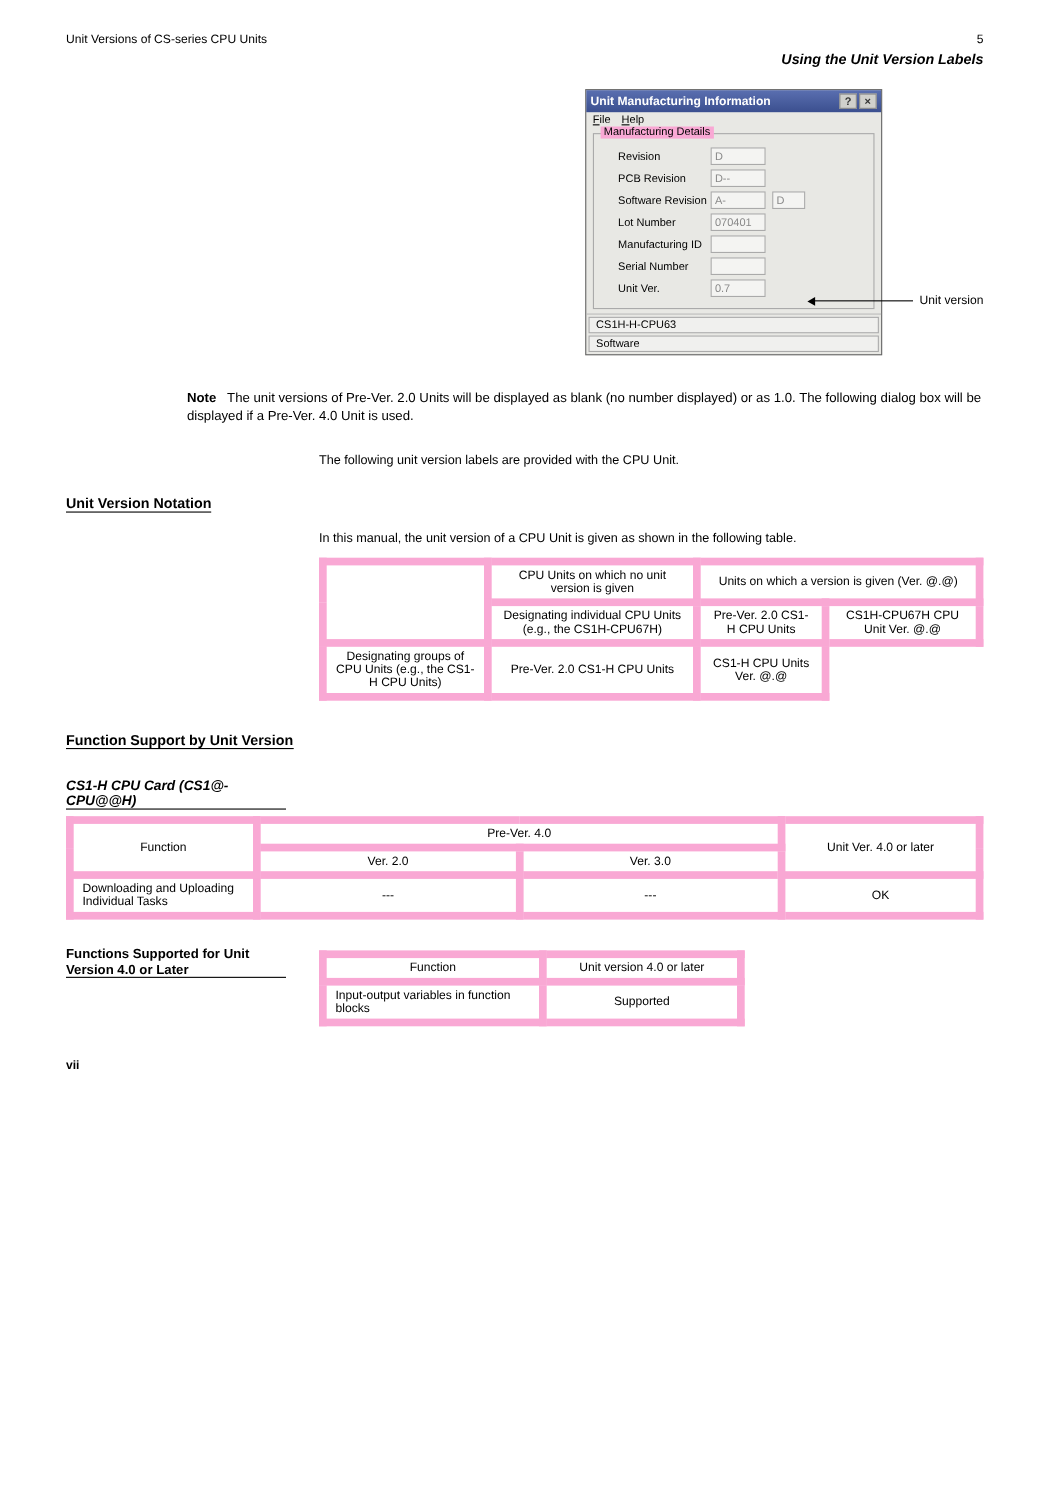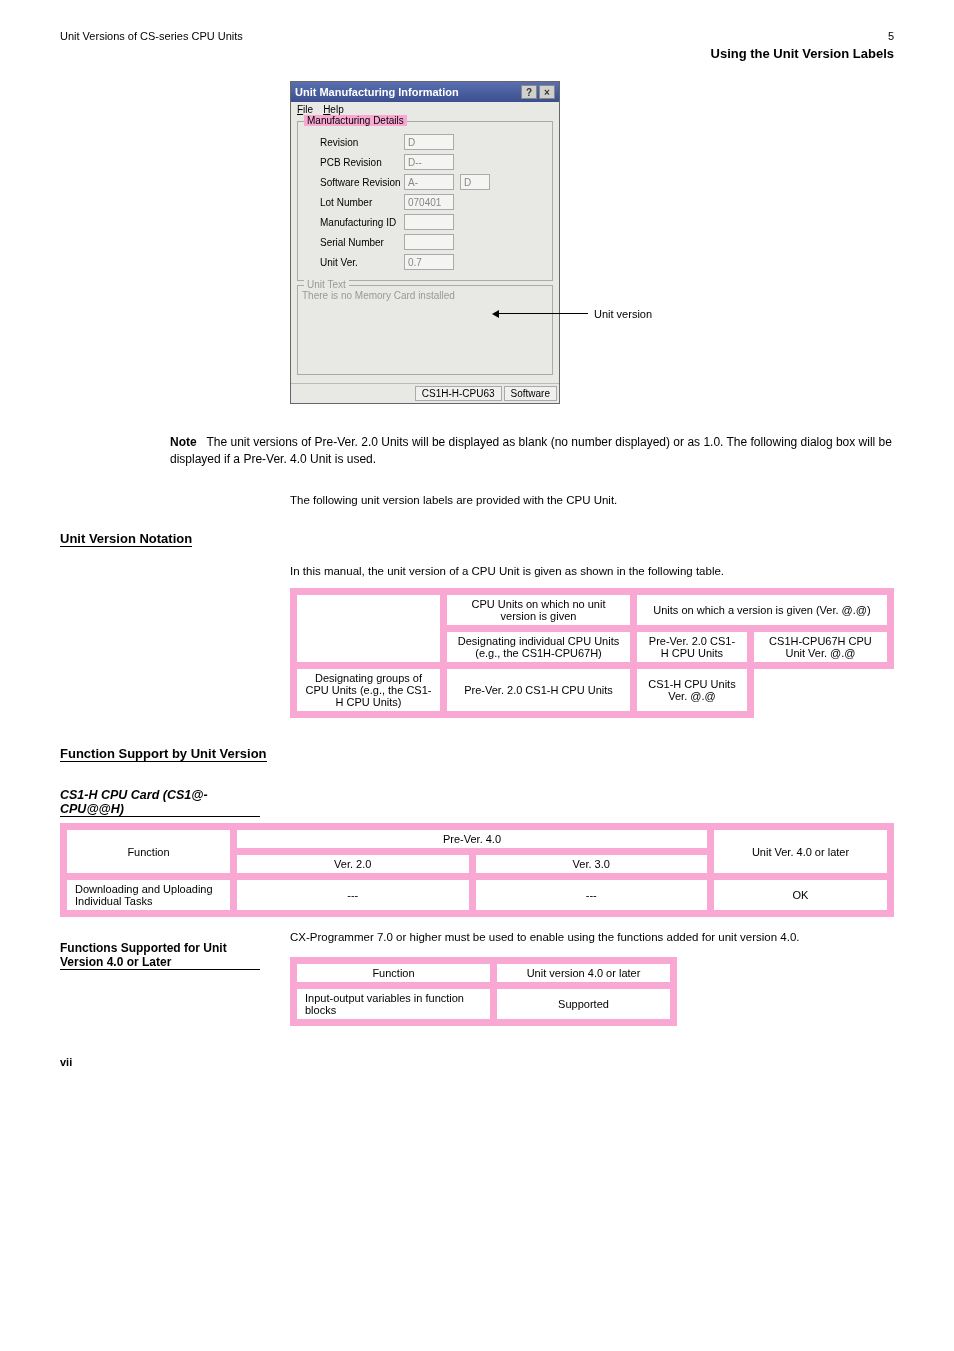--- a/index.html
+++ b/index.html
@@ -6,24 +6,24 @@
   body {
     margin: 0;
     padding: 30px 60px;
     font-family: Arial, Helvetica, sans-serif;
     font-size: 12px;
     color: #000;
     background: #fff;
     width: 954px;
   }
   .header-row { display: flex; justify-content: space-between; font-size: 11px; margin-bottom: 4px; }
-  .header-sub { font-weight: bold; font-size: 13px; margin-bottom: 20px; }
+  .header-sub { font-style: italic; font-weight: bold; font-size: 13px; margin-bottom: 20px; }
 
   
-  .dialog-wrap { display: flex; align-items: center; margin-left: 230px; margin-bottom: 30px; }
+  .dialog-wrap { display: flex; align-items: center; margin-bottom: 30px; justify-content: flex-end; }
   .dialog {
     width: 270px;
     border: 1px solid #666;
     background: #e8e8e4;
     font-family: Tahoma, Arial, sans-serif;
     font-size: 10px;
   }
   .titlebar {
     background: linear-gradient(#5a6fb0,#3b4f8f);
     color: #fff;
@@ -81,20 +81,21 @@
     position: relative;
   }
   .unit-text-title {
     position: absolute; top: -7px; left: 6px;
     background: #e8e8e4; padding: 0 3px; font-size: 10px;
   }
   .statusbar {
     display: flex; justify-content: flex-end; gap: 2px;
     padding: 2px;
     border-top: 1px solid #bbb;
+    flex-direction: column;
   }
   .status-cell {
     border: 1px solid #aaa;
     background: #f0f0ee;
     padding: 1px 6px;
     font-size: 10px;
   }
   .arrow-line {
     width: 90px; height: 1px; background: #000;
     position: relative;
@@ -194,24 +195,20 @@
       </div>
       <div class="form-row">
         <span class="form-label">Serial Number</span>
         <span class="form-input w1"></span>
       </div>
       <div class="form-row" id="unitver-row">
         <span class="form-label">Unit Ver.</span>
         <span class="form-input w1">0.7</span>
       </div>
     </div>
-    <div class="unit-text">
-      <span class="unit-text-title">Unit Text</span>
-      <span>There is no Memory Card installed</span>
-    </div>
     <div class="statusbar">
       <span class="status-cell">CS1H-H-CPU63</span>
       <span class="status-cell">Software</span>
     </div>
   </div>
   <div style="display:flex;align-items:center;margin-top:142px;margin-left:-58px;">
     <div class="arrow-line"></div>
     <span class="arrow-label">Unit version</span>
   </div>
 </div>
@@ -282,21 +279,20 @@
   </tr>
 </tbody>
   </table>
 
 <br>
 <div class="flex-split">
   <div class="left">
     <span class="item-h5">Functions Supported for Unit Version 4.0 or Later</span>
   </div>
   <div class="right">
-    <p style="margin:0; font-size:11.5px">CX-Programmer 7.0 or higher must be used to enable using the functions added for unit version 4.0.</p>
     <br>
     <table class="data">
       <tbody>
           <tr>
         <th style="width:200px">Function</th>
         <th style="width:180px">Unit version 4.0 or later</th>
       </tr>
       <tr>
         <td style="text-align:left">Input-output variables in function blocks</td>
         <td>Supported</td>

